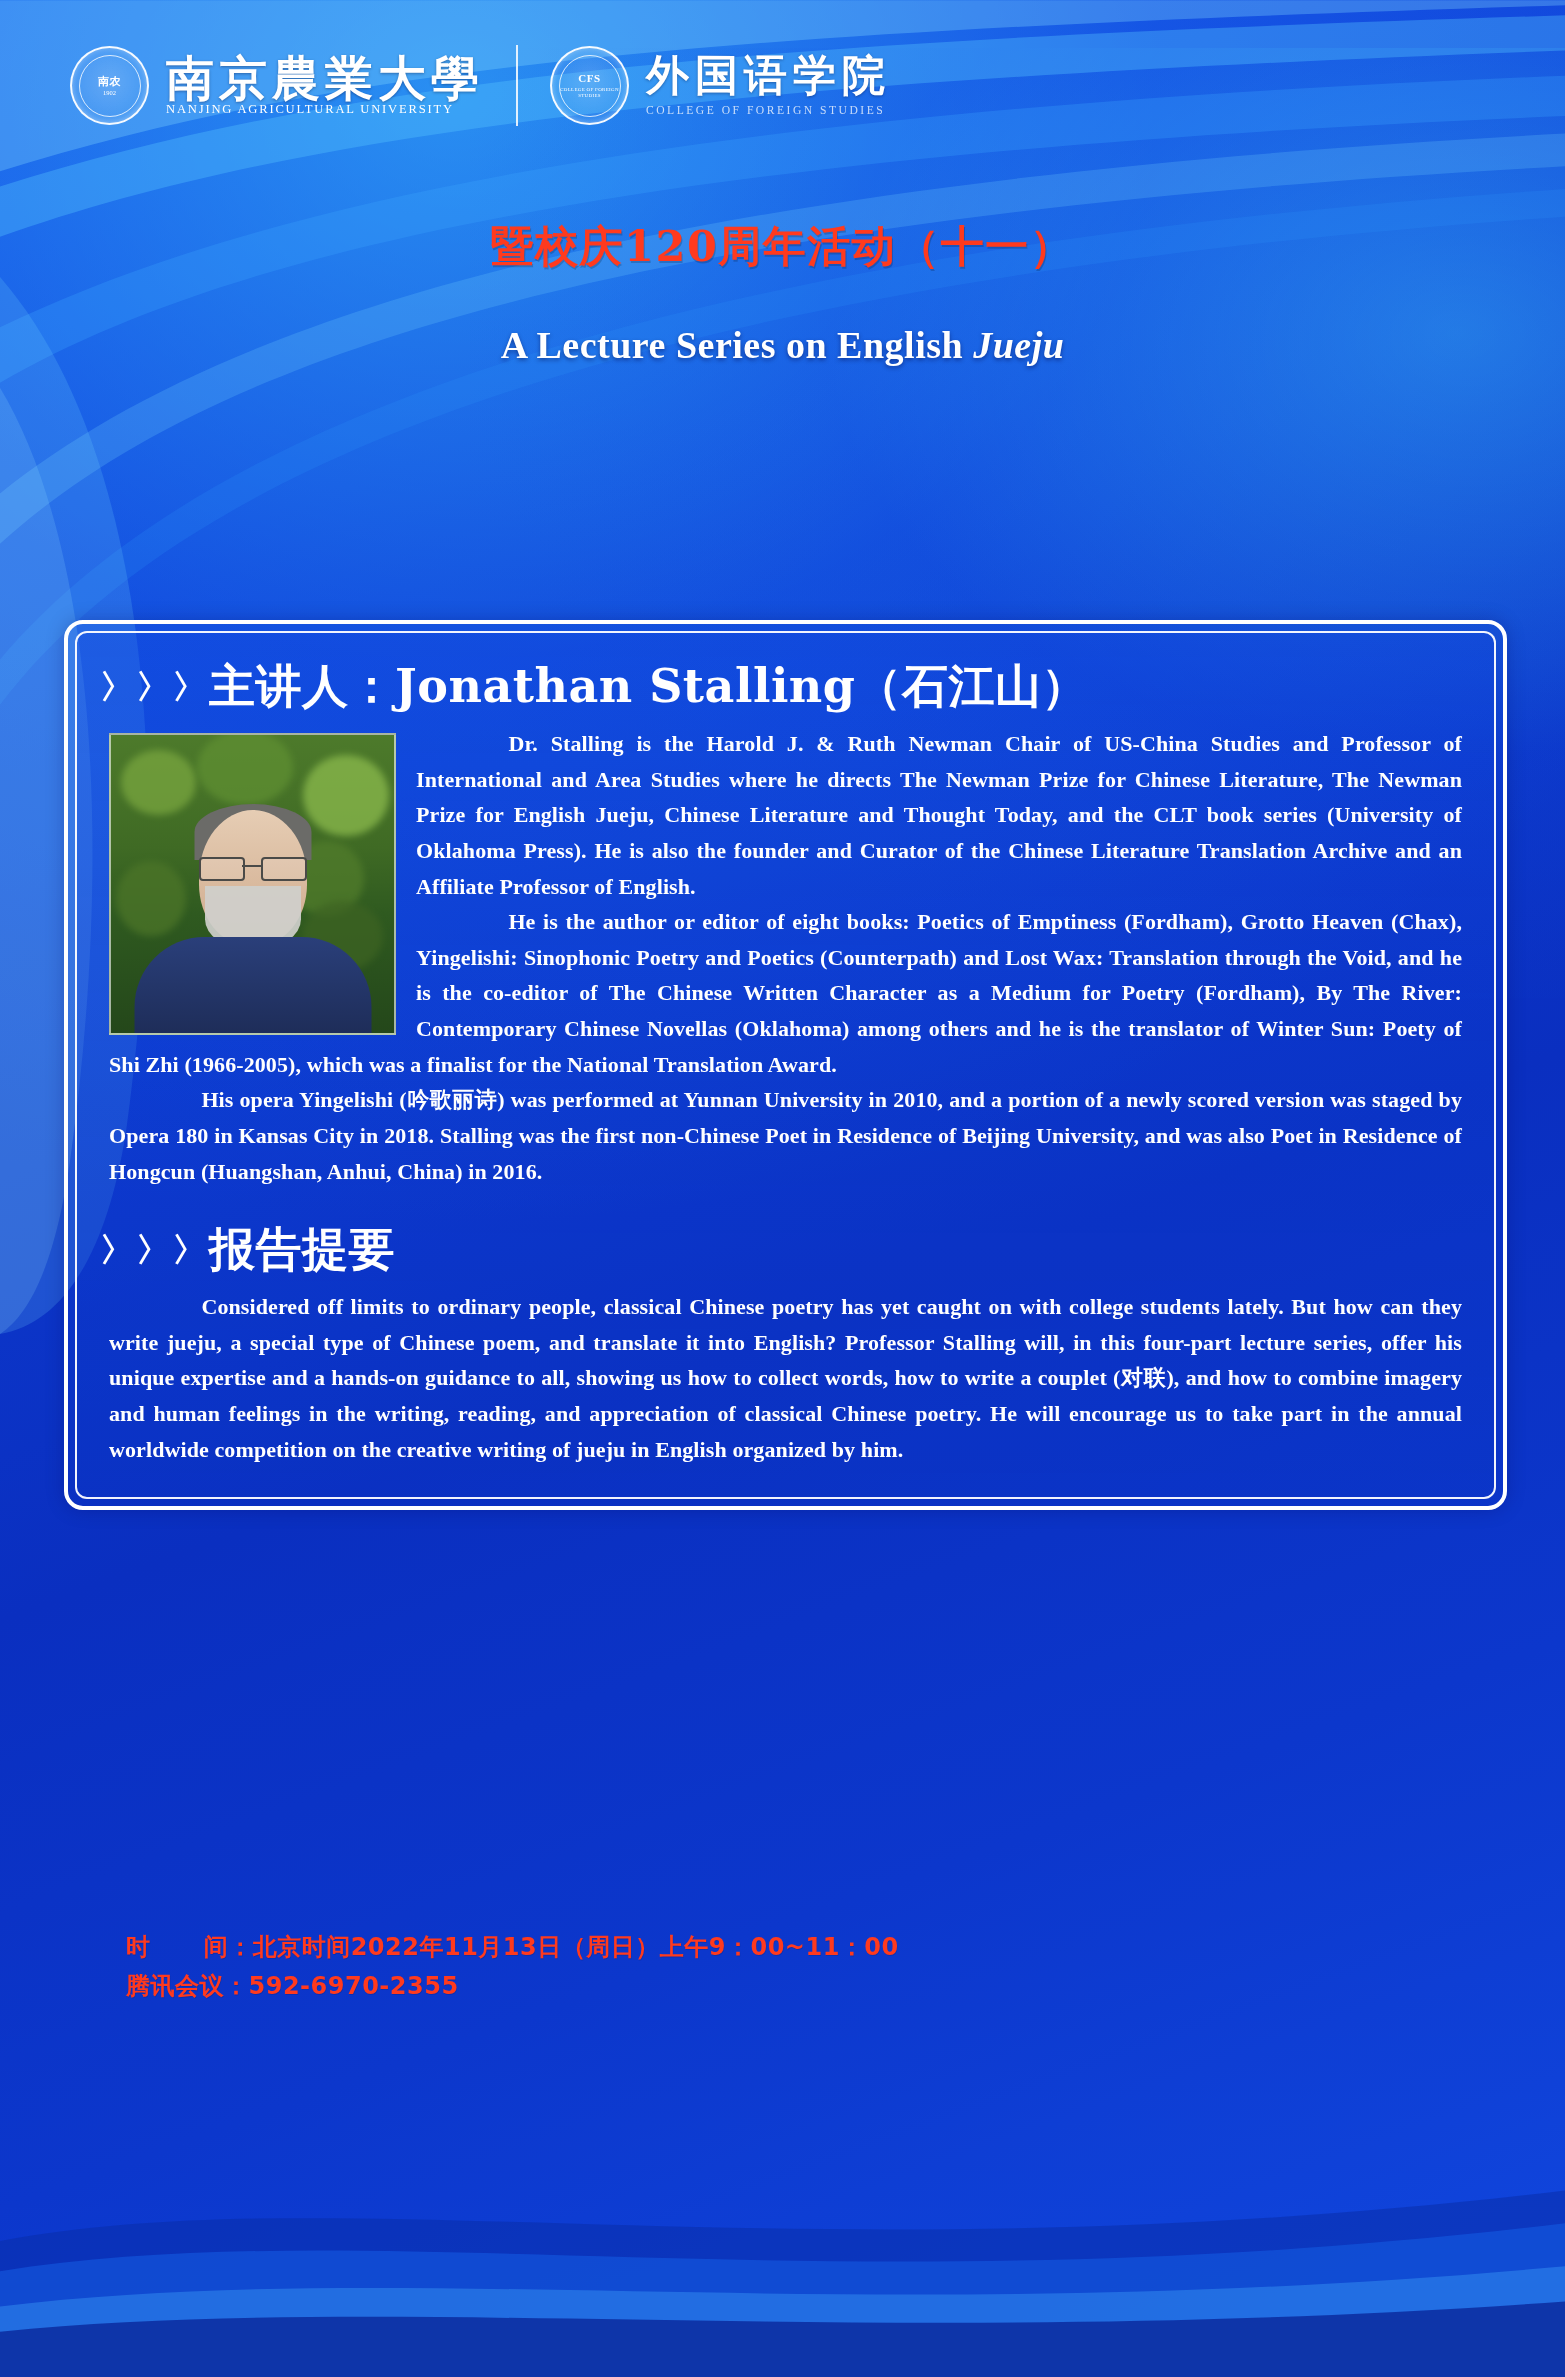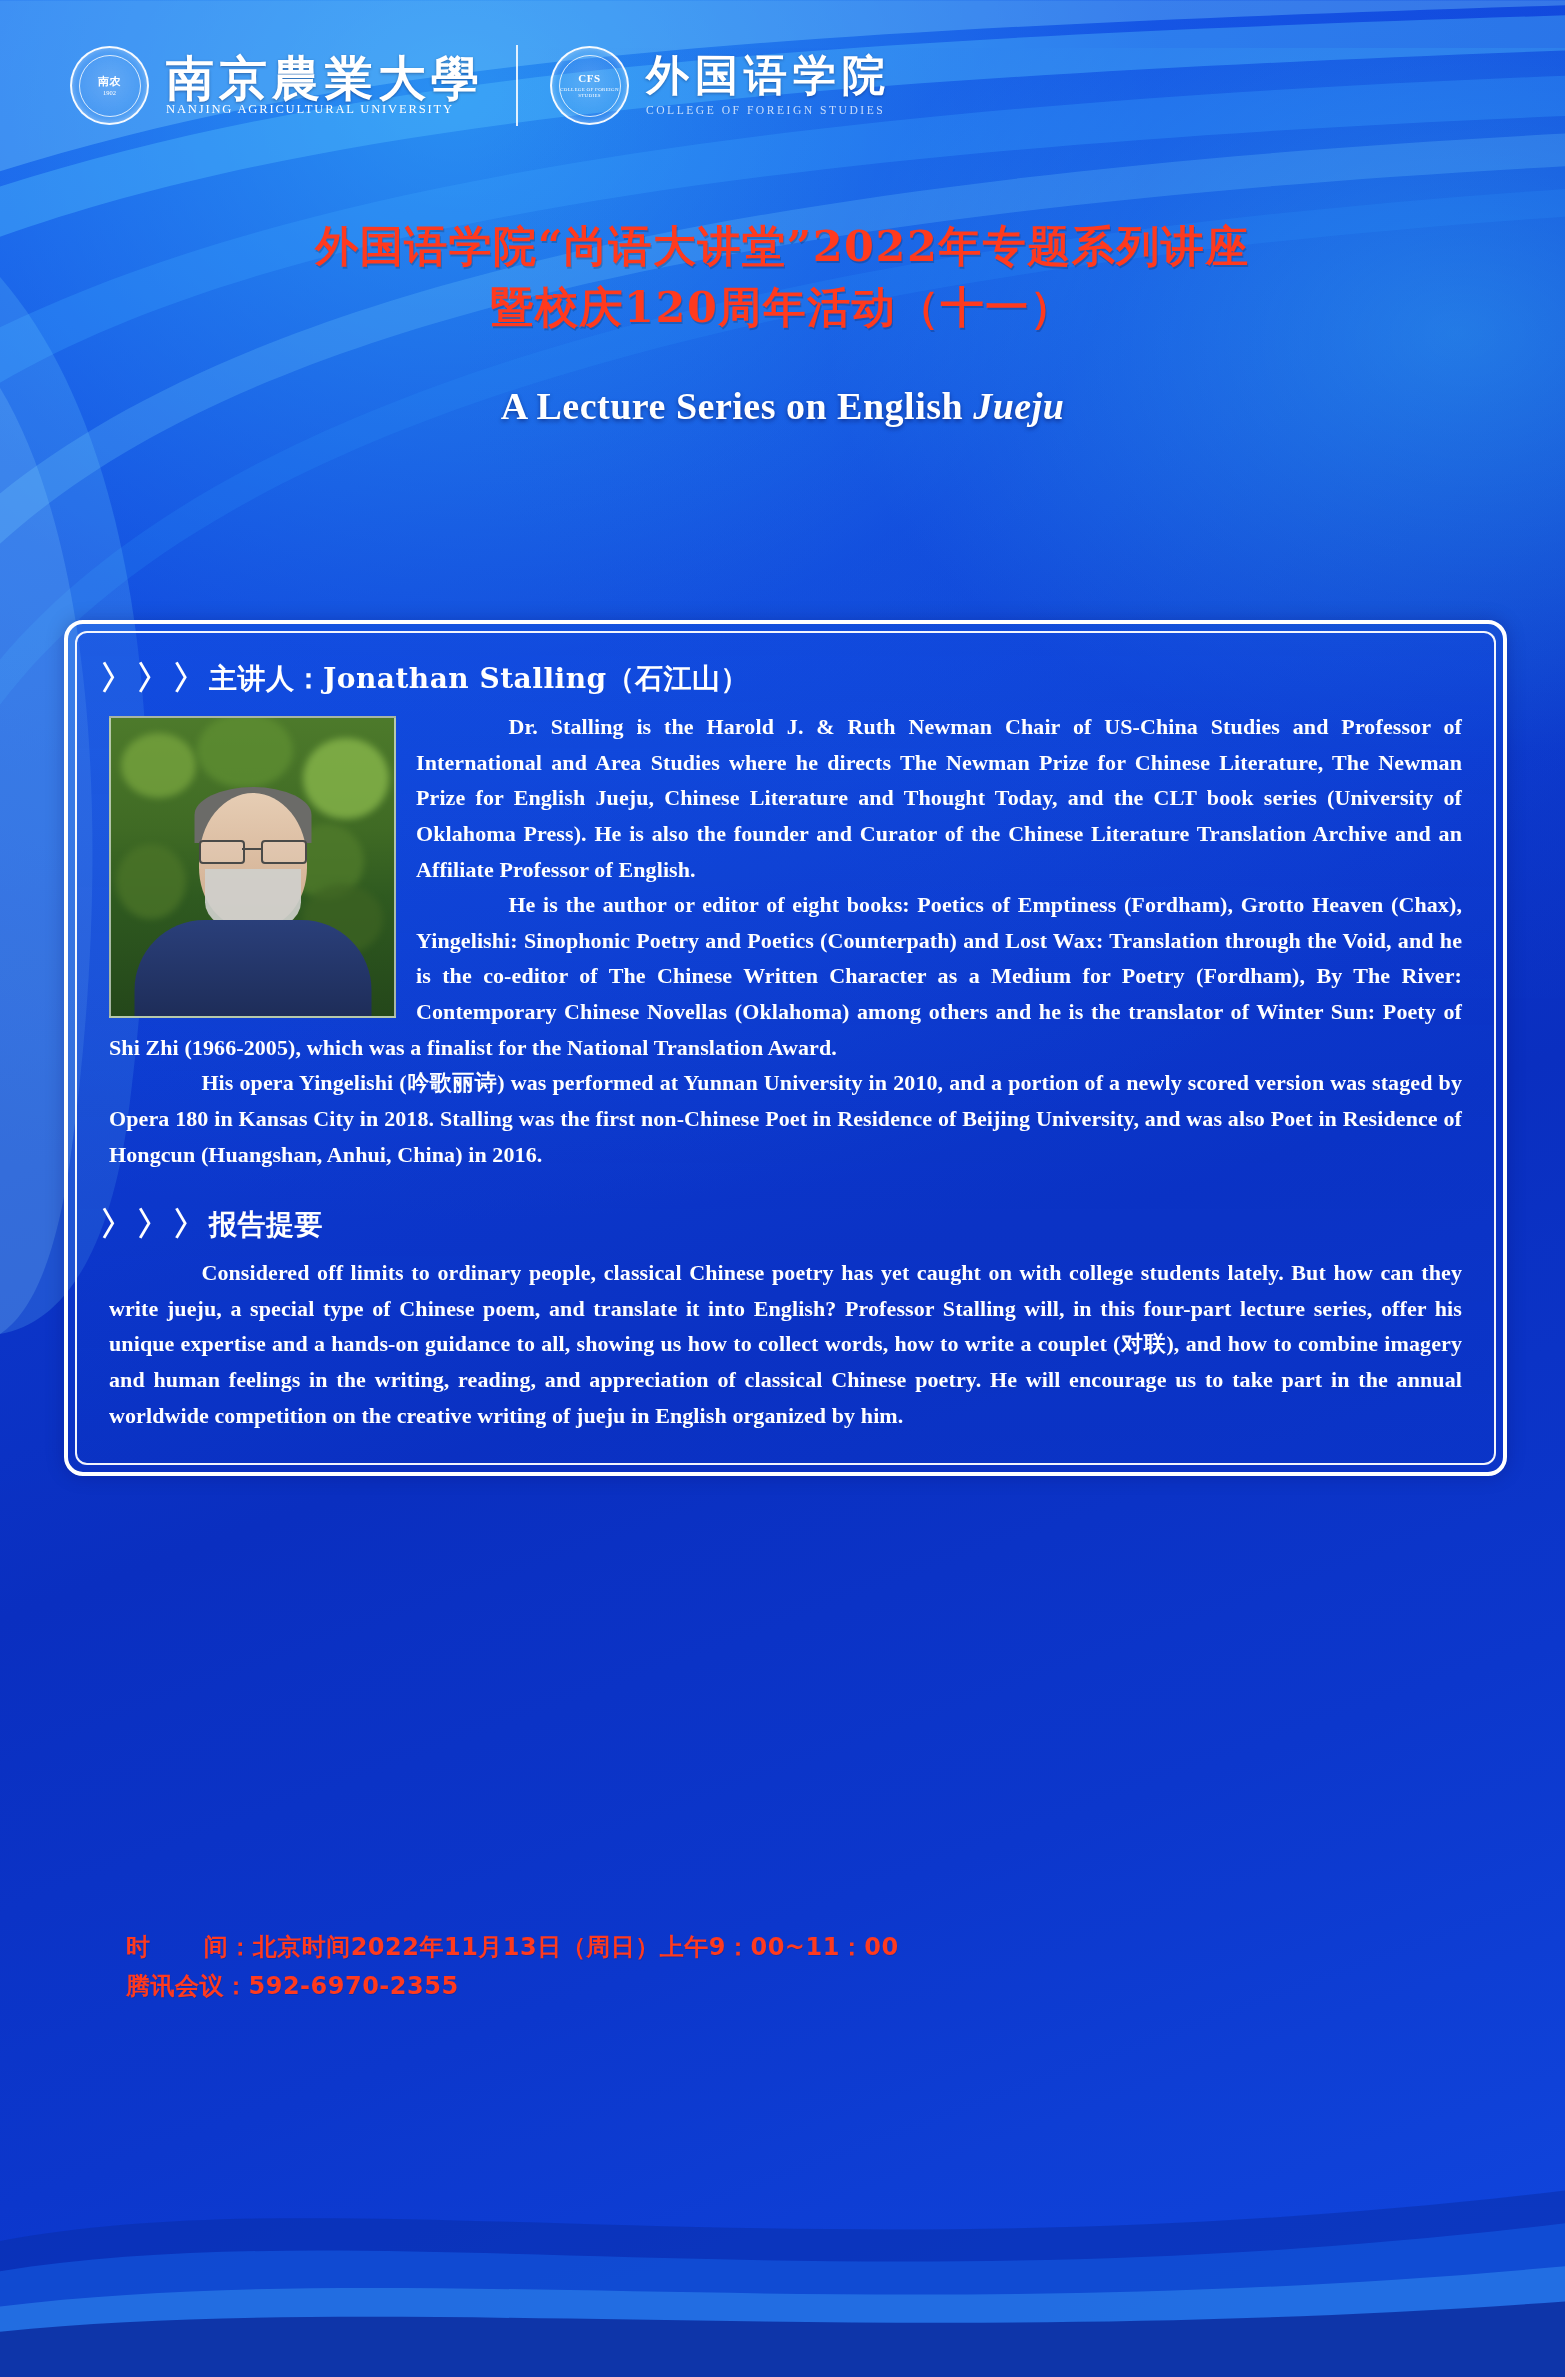--- a/index.html
+++ b/index.html
@@ -191,21 +191,21 @@
   .chev {
     color: #ffffff;
     font-size: 33px;
     font-weight: bold;
     letter-spacing: -4px;
     margin-right: 13px;
     transform: scaleX(1.25);
     display: inline-block;
   }
   .section-head-text {
-    font-size: 28px;
+    font-size: 46px;
     font-weight: bold;
     font-family: "DejaVu Serif", "Liberation Serif", serif;
     letter-spacing: 0.5px;
   }
 
   .bio-photo {
     width: 287px;
     height: 302px;
     float: left;
     margin: 7px 20px 5px 0;
@@ -377,21 +377,20 @@
         </div>
       </div>
       <div class="uni-names">
         <div class="col-cn">外国语学院</div>
         <div class="col-en">COLLEGE OF FOREIGN STUDIES</div>
       </div>
     </div>
   </div>
 
   <div class="title-block">
-    <div class="title-cn">外国语学院“尚语大讲堂”2022年专题系列讲座</div>
     <div class="title-cn">暨校庆120周年活动（十一）</div>
     <div class="title-en">
       <span>A Lecture Series on English </span><i>Jueju</i>
     </div>
   </div>
 
   <div class="card-outer">
     <div class="card-inner">
 
       <div class="section-head">

